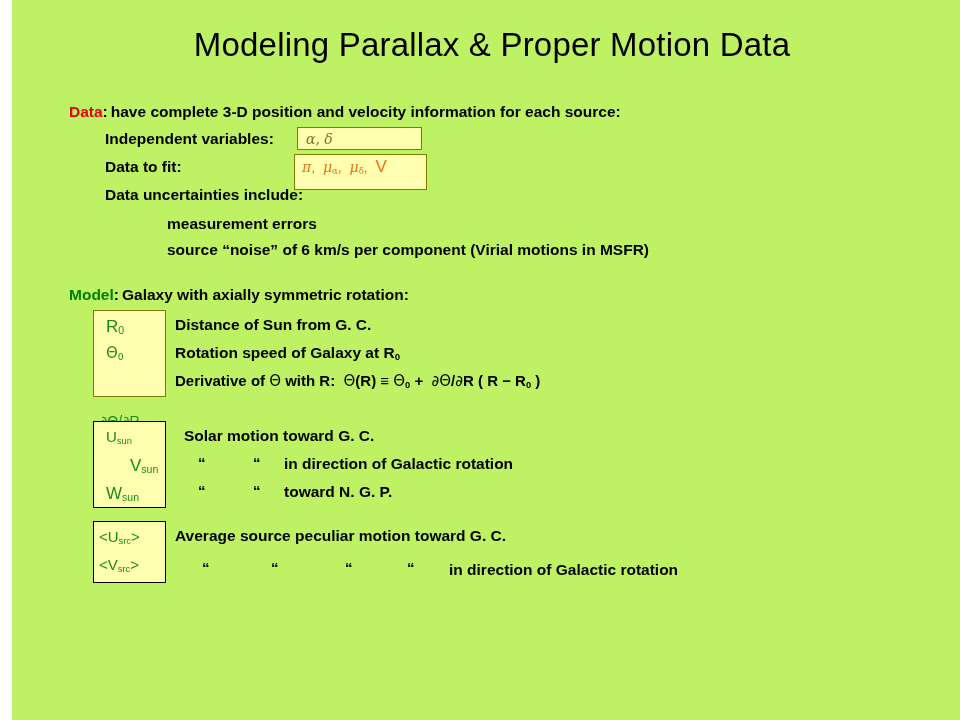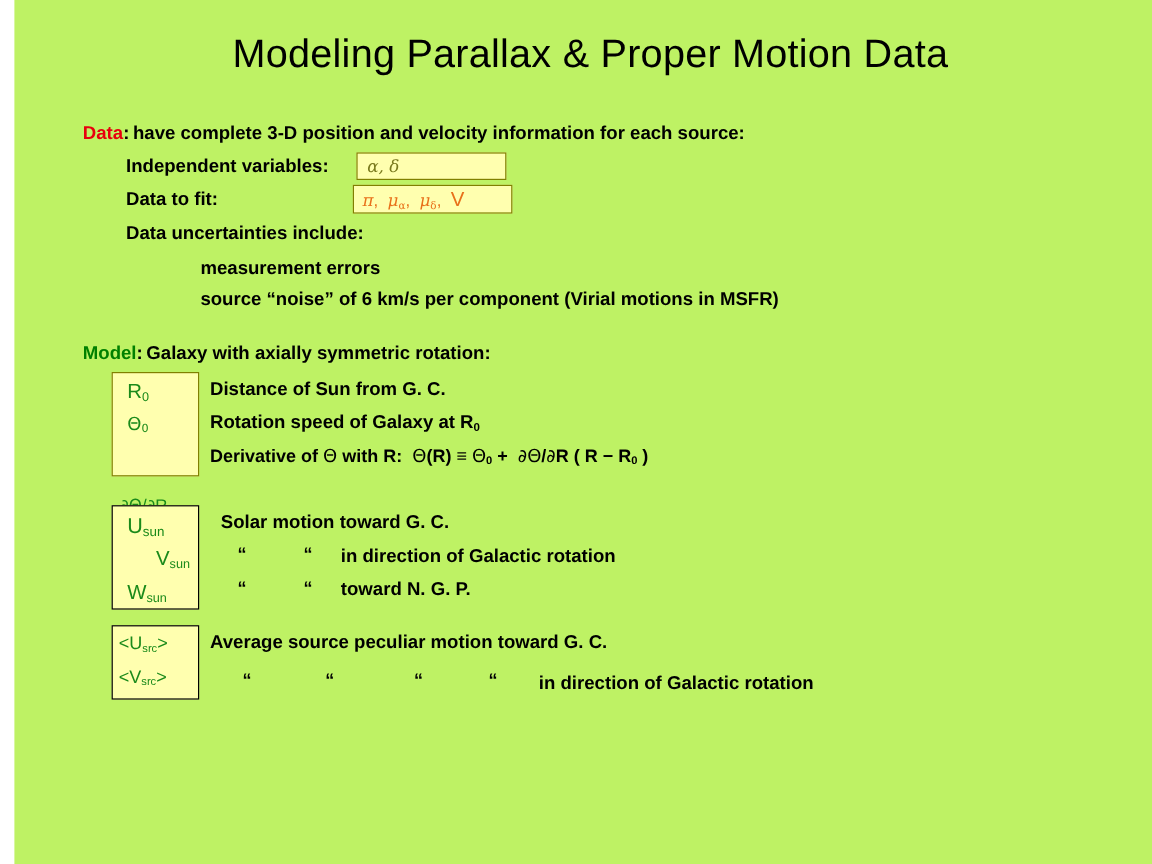--- a/index.html
+++ b/index.html
@@ -119,21 +119,21 @@
   </div>
 
   <div class="line" style="left:93px; top:131px;">Independent variables:</div>
 
   <div class="vbox olive" style="left:285px; top:127px; width:125px; height:23px;">
     <div class="vbox-line greek sym-olive" style="left:8px; top:4px; font-size:14px;">α,  δ</div>
   </div>
 
   <div class="line" style="left:93px; top:159px;">Data to fit:</div>
 
-  <div class="vbox olive" style="left:282px; top:154px; width:133px; height:24px;">
+  <div class="vbox olive" style="left:282px; top:154px; width:133px; height:36px;">
     <div class="vbox-line sym-orange" style="left:7px; top:3px; font-size:14px;">
       <span class="greek">π</span>,&nbsp;
       <span class="greek">μ<sub>α</sub></span>,&nbsp;
       <span class="greek">μ<sub>δ</sub></span>,&nbsp;
       <span class="upr" style="font-size:17px;">V</span>
     </div>
   </div>
 
   <div class="line" style="left:93px; top:187px;">Data uncertainties include:</div>
 
@@ -155,21 +155,21 @@
   </div>
 
   <div class="line" style="left:163px; top:317px;">Distance of Sun from G. C.</div>
 
   <div class="line" style="left:163px; top:345px;">Rotation speed of Galaxy at R<sub>0</sub></div>
 
   <div class="line formula" style="left:163px; top:373px; font-size:15px;">Derivative of <span class="theta">Θ</span> with R:&nbsp; <span class="theta">Θ</span>(R) ≡ <span class="theta">Θ</span><sub>0</sub> + &nbsp;<span class="pd">∂</span><span class="theta">Θ</span>/<span class="pd">∂</span>R ( R − R<sub>0</sub> )</div>
 
   <div class="vbox black" style="left:81px; top:421px; width:73px; height:87px;">
 
-    <div class="vbox-line sym-green upr" style="left:12px; top:7px; font-size:18px;">U<sub>sun</sub></div>
+    <div class="vbox-line sym-green upr" style="left:12px; top:7px; font-size:15px;">U<sub>sun</sub></div>
 
     <div class="vbox-line sym-green upr" style="left:12px; top:35px; font-size:17px;margin-left:24px;">V<sub>sun</sub></div>
 
     <div class="vbox-line sym-green upr" style="left:12px; top:63px; font-size:17px;">W<sub>sun</sub></div>
   </div>
 
   <div class="line" style="left:172px; top:428px;">Solar motion toward G. C.</div>
 
   <div class="ditto" style="left:186px; top:455px;">“</div>
   <div class="ditto" style="left:241px; top:455px;">“</div>

